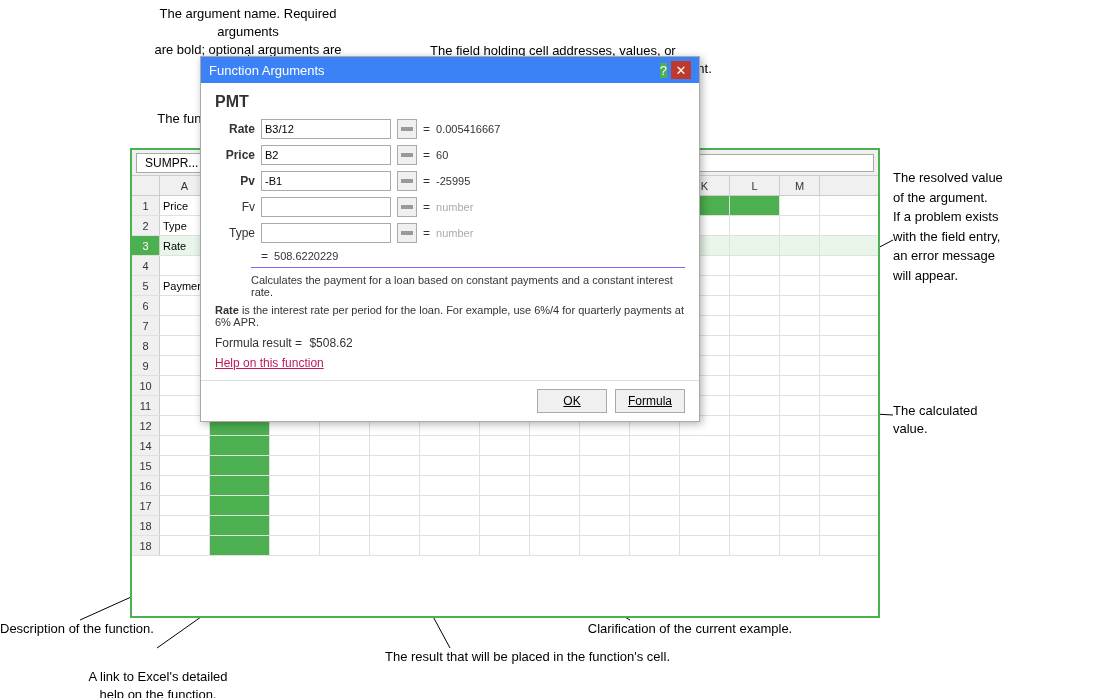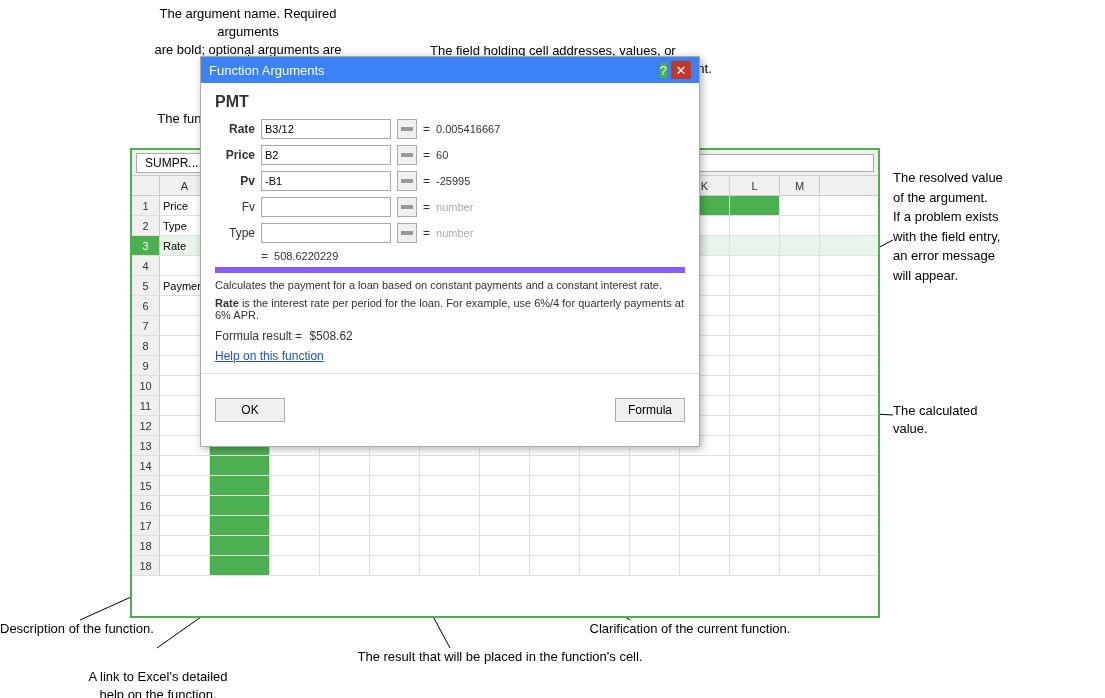--- a/index.html
+++ b/index.html
@@ -258,52 +258,54 @@
     }
     .result-row {
       display: flex;
       align-items: center;
       margin: 4px 0 4px 46px;
       gap: 6px;
     }
     .dialog-desc {
       font-size: 11px;
       color: #333;
-      border-top: 6px solid #8b5cf6;
+      border-top: 1px solid #8b5cf6;
       padding-top: 6px;
       margin-top: 4px;
+      margin-left: 36px;
     }
     .arg-clarification {
       font-size: 11px;
       color: #333;
       margin-top: 6px;
       padding-left: 0;
     }
     .arg-clarification .arg-name-bold {
       font-weight: bold;
     }
     .formula-result-line {
       font-size: 12px;
       color: #333;
       margin-top: 8px;
     }
     .help-link {
-      color: #1d4ed8;
+      color: #be185d;
       text-decoration: underline;
       font-size: 12px;
       cursor: pointer;
       display: inline-block;
       margin-top: 6px;
     }
     .dialog-footer {
       display: flex;
-      justify-content: space-between;
+      justify-content: flex-end;
       gap: 8px;
-      padding: 24px 14px;
+      padding: 8px 14px;
       border-top: 1px solid #ddd;
+      text-decoration: underline;
     }
     .dialog-btn {
       width: 70px;
       height: 24px;
       background: #f0f0f0;
       border: 1px solid #aaa;
       cursor: pointer;
       font-size: 12px;
     }
     .dialog-btn.ok-btn {
@@ -330,23 +332,23 @@
 <div class="annotation" style="left: 148px; top: 110px; width: 130px; text-align: center;">The function name.</div>
 
 <div class="annotation" style="left: 893px; top: 168px; width: 200px; text-align: left; line-height: 1.5;">The resolved value<br>of the argument.<br>If a problem exists<br>with the field entry,<br>an error message<br>will appear.</div>
 
 <div class="annotation" style="left: 893px; top: 390px; width: 200px; text-align: left; margin-top: 12px;">The calculated<br>value.</div>
 
 <div class="annotation" style="left: 0px; top: 620px; width: 160px; text-align: left;">Description of the function.</div>
 
 <div class="annotation" style="left: 68px; top: 668px; width: 180px; text-align: center;">A link to Excel's detailed<br>help on the function.</div>
 
-<div class="annotation" style="left: 330px; top: 648px; width: 340px; text-align: center;">The result that will be placed in the function's cell.</div>
-
-<div class="annotation" style="left: 565px; top: 620px; width: 250px; text-align: center;">Clarification of the current function.</div>
+<div class="annotation" style="left: 330px; top: 648px; width: 340px; text-align: right;">The result that will be placed in the function's cell.</div>
+
+<div class="annotation" style="left: 565px; top: 620px; width: 250px; text-align: center;">Clarification of the current example.</div>
 
 <svg class="annotation-svg">
 
   <line x1="248" y1="55" x2="350" y2="148" stroke="#000" stroke-width="1"></line>
 
   <line x1="490" y1="95" x2="490" y2="148" stroke="#000" stroke-width="1"></line>
 
   <line x1="210" y1="130" x2="292" y2="263" stroke="#000" stroke-width="1"></line>
 
   <line x1="893" y1="240" x2="792" y2="293" stroke="#000" stroke-width="1"></line>
@@ -586,36 +588,20 @@
         <div class="cell col-f"></div>
         <div class="cell col-g"></div>
         <div class="cell col-h"></div>
         <div class="cell col-i"></div>
         <div class="cell col-j"></div>
         <div class="cell col-k"></div>
         <div class="cell col-l"></div>
         <div class="cell col-m"></div>
       </div>
       <div class="grid-row">
-        <div class="row-num">13</div>
-        <div class="cell col-a"></div>
-        <div class="cell col-b" style="background:#4CAF50;"></div>
-        <div class="cell col-c"></div>
-        <div class="cell col-d"></div>
-        <div class="cell col-e"></div>
-        <div class="cell col-f"></div>
-        <div class="cell col-g"></div>
-        <div class="cell col-h"></div>
-        <div class="cell col-i"></div>
-        <div class="cell col-j"></div>
-        <div class="cell col-k"></div>
-        <div class="cell col-l"></div>
-        <div class="cell col-m"></div>
-      </div>
-      <div class="grid-row">
         <div class="row-num">14</div>
         <div class="cell col-a"></div>
         <div class="cell col-b" style="background:#4CAF50;"></div>
         <div class="cell col-c"></div>
         <div class="cell col-d"></div>
         <div class="cell col-e"></div>
         <div class="cell col-f"></div>
         <div class="cell col-g"></div>
         <div class="cell col-h"></div>
         <div class="cell col-i"></div>

